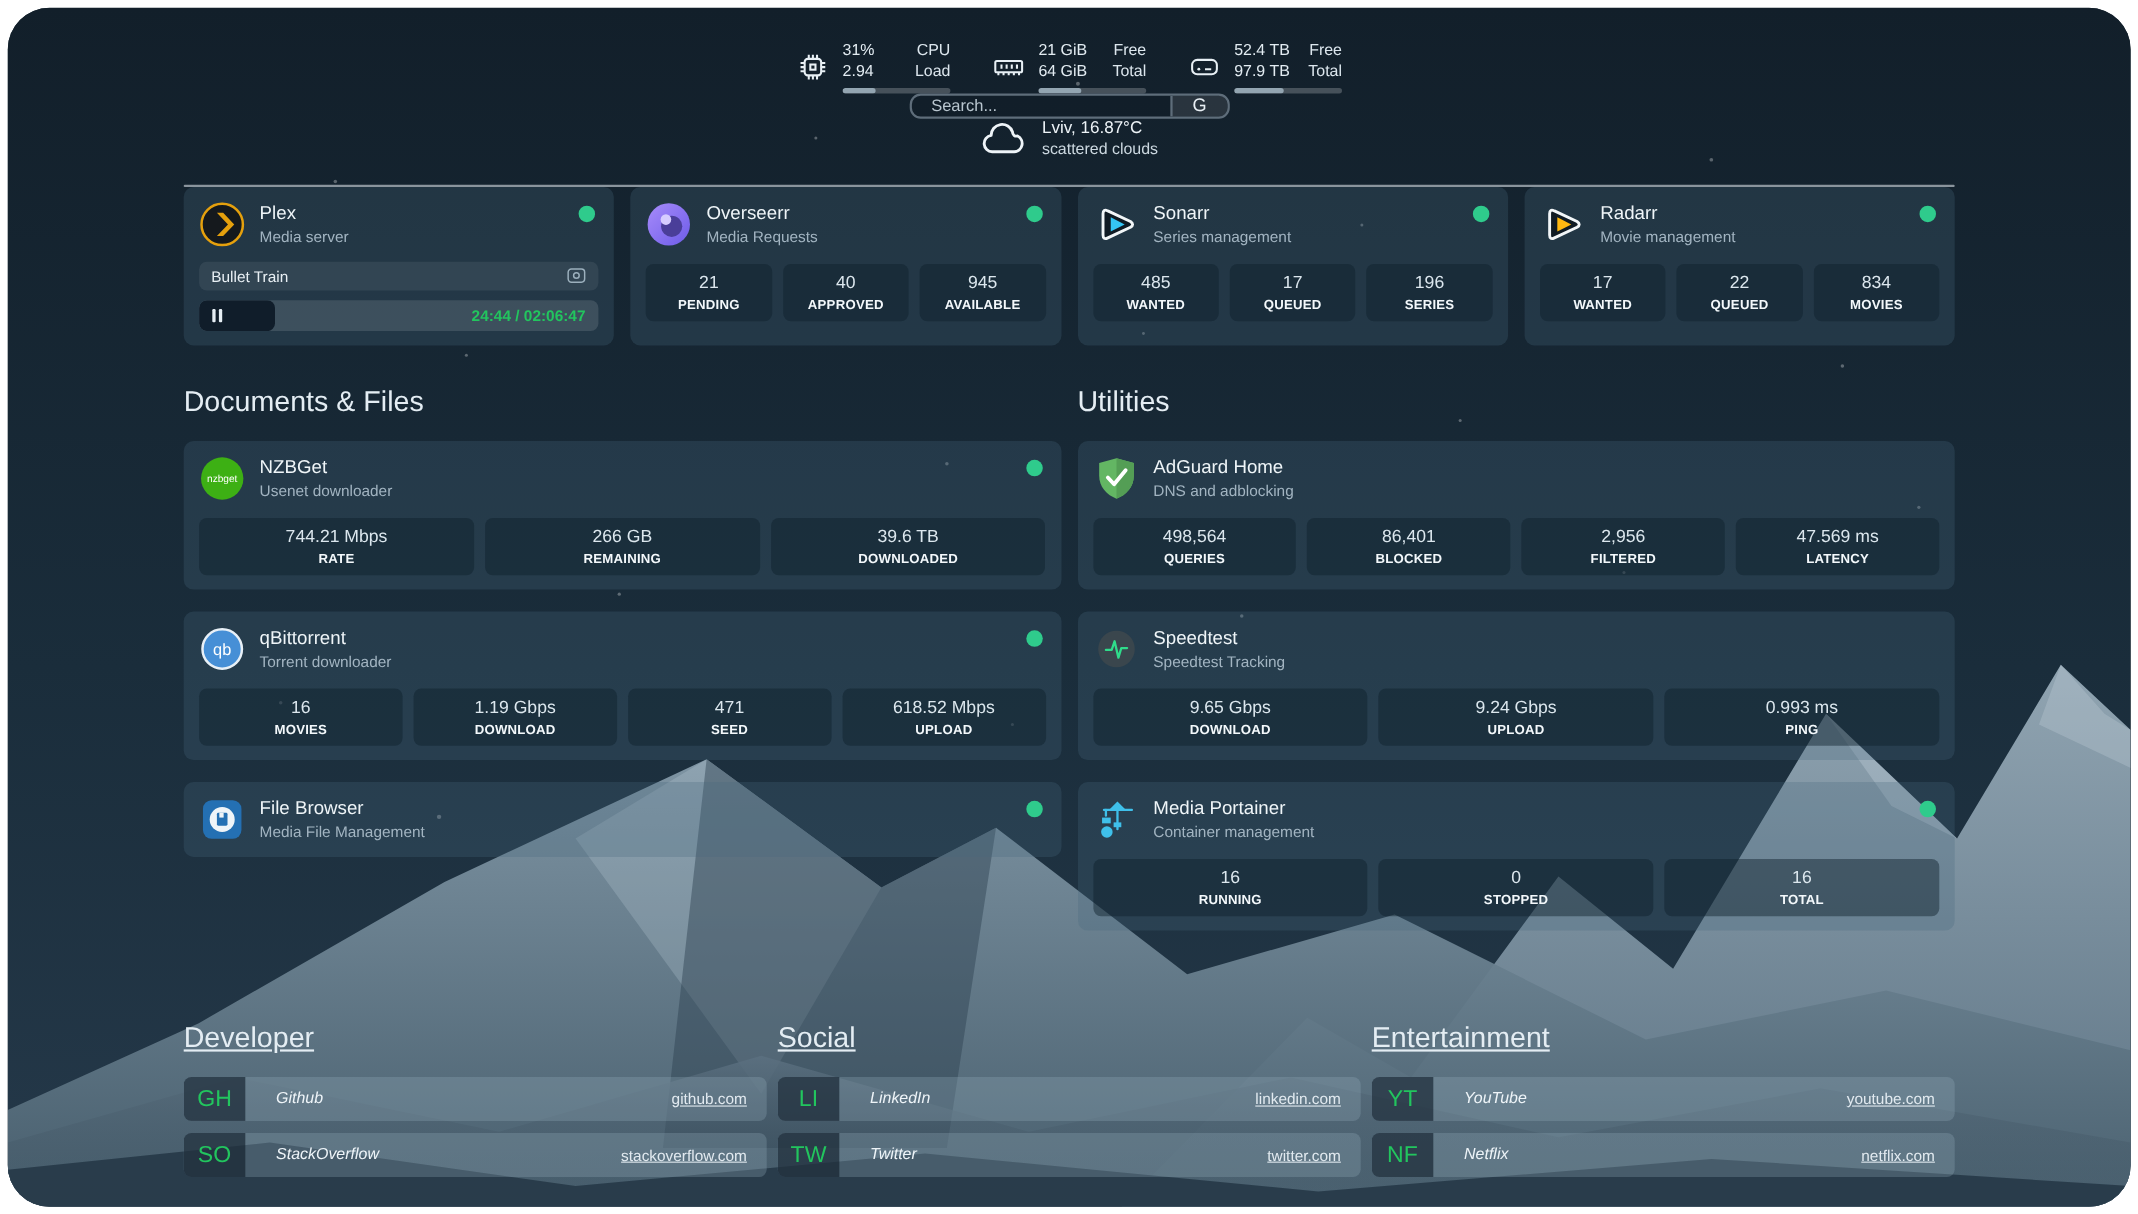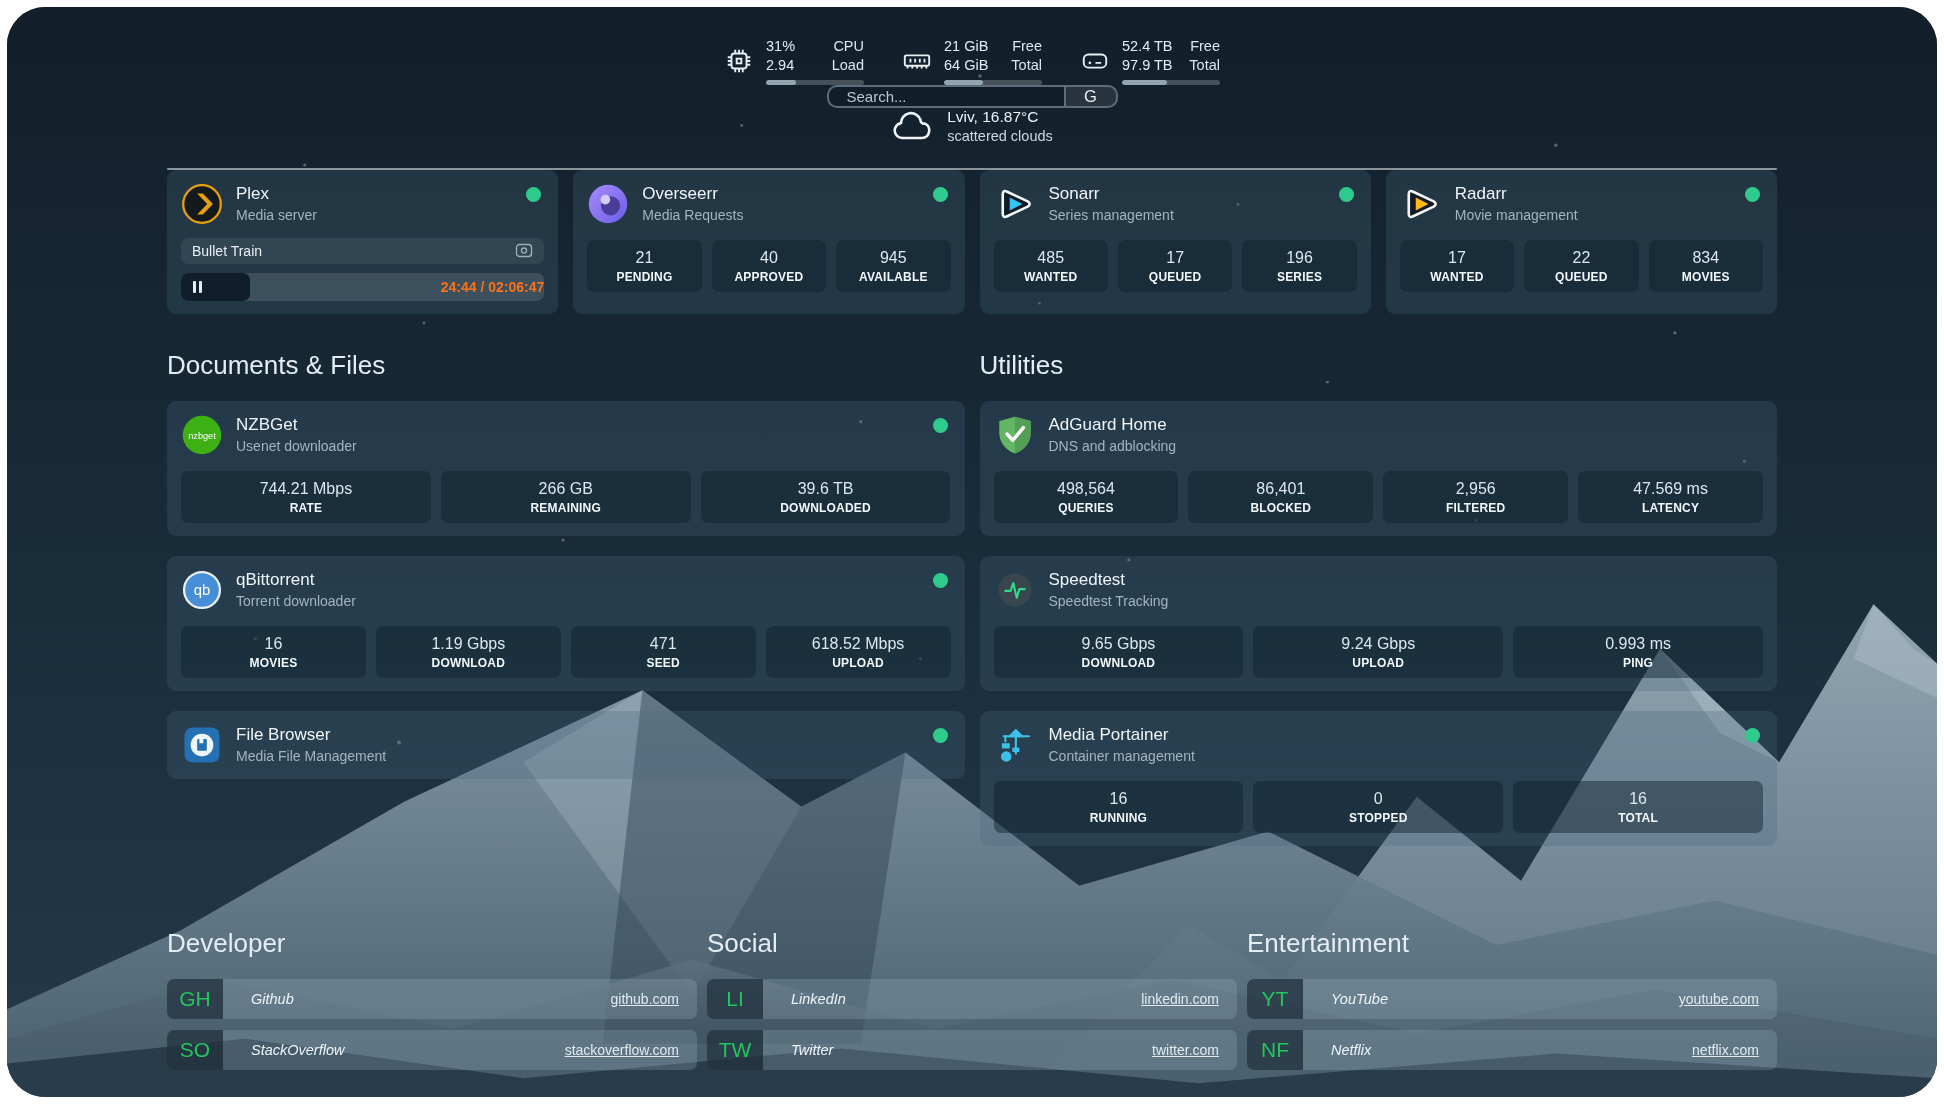--- a/index.html
+++ b/index.html
@@ -59,31 +59,31 @@
   
   .np-row { margin-top:13px; background:rgba(255,255,255,0.07); border-radius:7px;
             padding:5px 11px; display:flex; align-items:center; justify-content:space-between;
             font-size:14px; color:#e8eff4; }
   .cast-icon { width:18px; height:15px; color:#9cb0bd; flex:none; }
   .pb-row { margin-top:9px; position:relative; background:rgba(255,255,255,0.12);
             border-radius:7px; height:28px; overflow:hidden; display:flex; align-items:center; }
   .pb-played { position:absolute; left:0; top:0; bottom:0; background:#101d2a; border-radius:7px;
                display:flex; align-items:center; padding-left:12px; gap:3px; }
   .pause-bar { width:3px; height:12px; background:#e6eef4; border-radius:1px; }
-  .pb-time { margin-left:auto; padding-right:0; font-size:14px; font-weight:700; color:#f97316; position:relative; }
+  .pb-time { margin-left:auto; padding-right:12px; font-size:14px; font-weight:700; color:#22c55e; position:relative; }
 
   .two-col { display:flex; gap:15px; margin-top:36px; }
   .col { flex:1; min-width:0; }
   .col .section-title { margin-bottom:20px; }
   .col .card { margin-bottom:20px; }
 
   
   .bookmarks { display:flex; gap:10px; margin-top:62px; }
   .bm-col { flex:1; min-width:0; }
-  .bm-col .section-title { margin-bottom:20px; }
+  .bm-col .section-title { margin-bottom:20px;text-decoration:underline; }
   .bm-row { display:flex; align-items:stretch; height:40px; margin-bottom:11px;
             border-radius:7px; overflow:hidden; background:rgba(150,175,190,0.28); cursor:pointer; }
   .bm-abbr { width:56px; flex:none; background:rgba(14,28,40,0.62); color:#22c55e;
              display:flex; align-items:center; justify-content:center; font-size:21px; }
   .bm-name { display:flex; align-items:center; padding-left:28px; font-size:14.5px; color:#eef4f8;font-style:italic; }
   .bm-url { margin-left:auto; display:flex; align-items:center; padding-right:18px; font-size:14px; color:#e2eaf0;text-decoration:underline; }
 </style>
 </head>
 <body>
 

